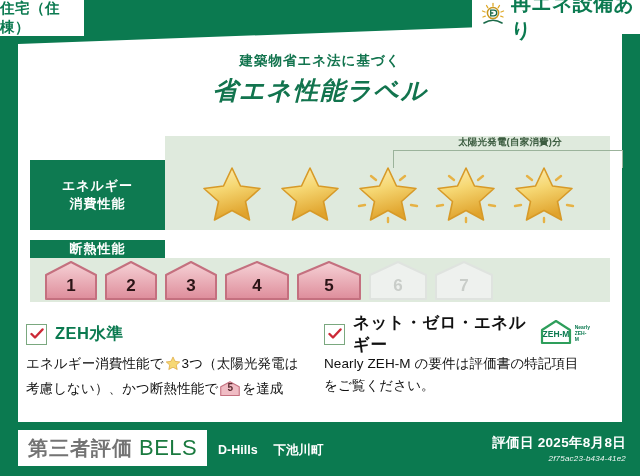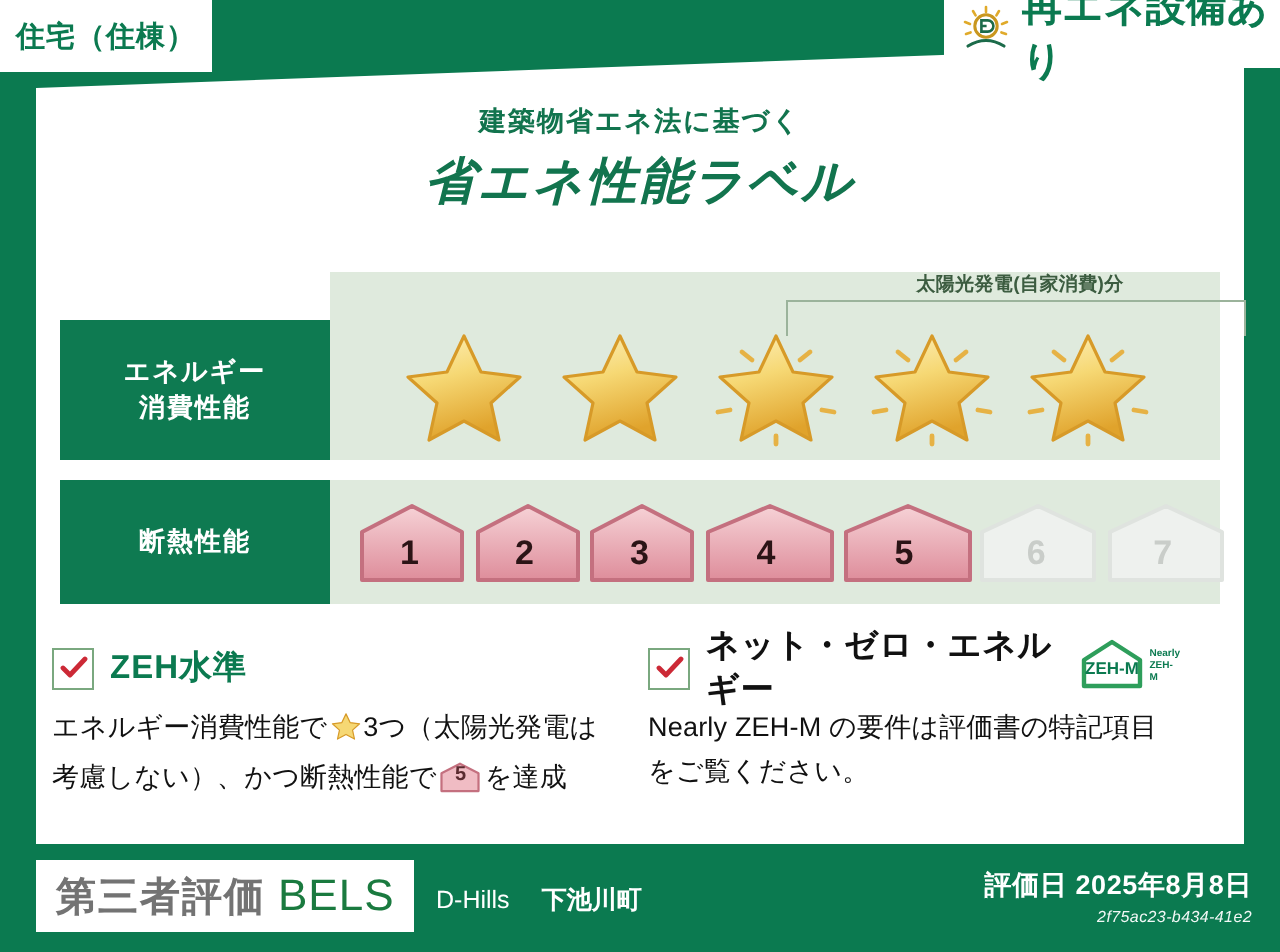--- a/index.html
+++ b/index.html
@@ -13,21 +13,21 @@
 
   
   .white-body{
     position:absolute;left:18px;top:22px;width:604px;height:432px;
     background:#ffffff;
     clip-path:polygon(0 22px, 100% 0, 100% 100%, 0 100%);
   }
 
   
   .type-tag{
-    position:absolute;left:0;top:0;width:106px;height:36px;
+    position:absolute;left:0;top:0;width:84px;height:36px;
     background:#ffffff;display:flex;align-items:center;justify-content:center;
   }
   .type-tag span{color:#0b7a50;font-size:14.5px;font-weight:bold;letter-spacing:.5px;}
 
   
   .renew-badge{
     position:absolute;right:0;top:0;height:34px;width:168px;
     background:#ffffff;display:flex;align-items:center;gap:5px;padding-left:8px;
     box-sizing:border-box;
   }
@@ -44,21 +44,21 @@
     width:135px;background:#0e7a51;color:#fff;
     display:flex;flex-direction:column;align-items:center;justify-content:center;
     font-size:13px;font-weight:bold;line-height:1.35;letter-spacing:1px;
   }
   .row .rowbody{flex:1;background:#dfeadd;position:relative;}
 
   #energy-row{top:136px;height:94px;}
   #energy-row .rowlabel{margin-top:24px;height:70px;}
   #energy-row .rowbody{margin-top:0;}
 
-  #insul-row{top:240px;height:62px;}
+  #insul-row{top:240px;height:62px;flex-direction:column;}
 
   
   .solar-bracket{
     position:absolute;left:228px;top:14px;width:230px;height:18px;
     border:1.3px solid #9bb39b;border-bottom:none;box-sizing:border-box;
   }
   .solar-caption{
     position:absolute;left:200px;top:0px;width:290px;text-align:center;
     font-size:9.5px;color:#3c5c40;font-weight:bold;letter-spacing:.2px;
   }
@@ -100,21 +100,21 @@
 
   
   .bottom-bar{position:absolute;left:0;right:0;bottom:0;height:54px;background:#0b7a50;}
   .bels-plate{
     position:absolute;left:18px;top:8px;height:36px;background:#fff;
     display:flex;align-items:center;padding:0 10px;box-sizing:border-box;
   }
   .bels-jp{color:#737373;font-size:20px;font-weight:bold;letter-spacing:1px;}
   .bels-en{color:#1a7a3f;font-size:22px;font-weight:normal;letter-spacing:.5px;margin-left:6px;}
   .proj{position:absolute;left:218px;top:20px;color:#fff;display:flex;gap:16px;align-items:baseline;}
-  .proj .p1{font-size:12.5px;font-weight:normal;}
+  .proj .p1{font-size:12.5px;font-weight:bold;}
   .proj .p2{font-size:12.5px;font-weight:bold;}
   .date-wrap{position:absolute;right:14px;top:12px;text-align:right;color:#fff;}
   .date-line{font-size:13.5px;font-weight:bold;letter-spacing:.3px;}
   .id-line{font-size:8px;margin-top:2px;letter-spacing:.2px;opacity:.95;font-style:italic;}
 </style>
 </head>
 <body>
 
 <div class="label-root">
 

